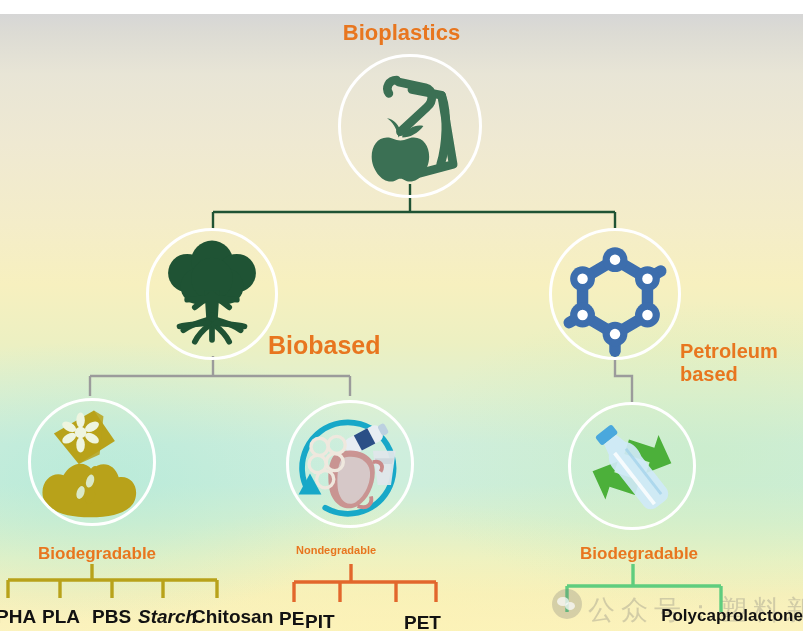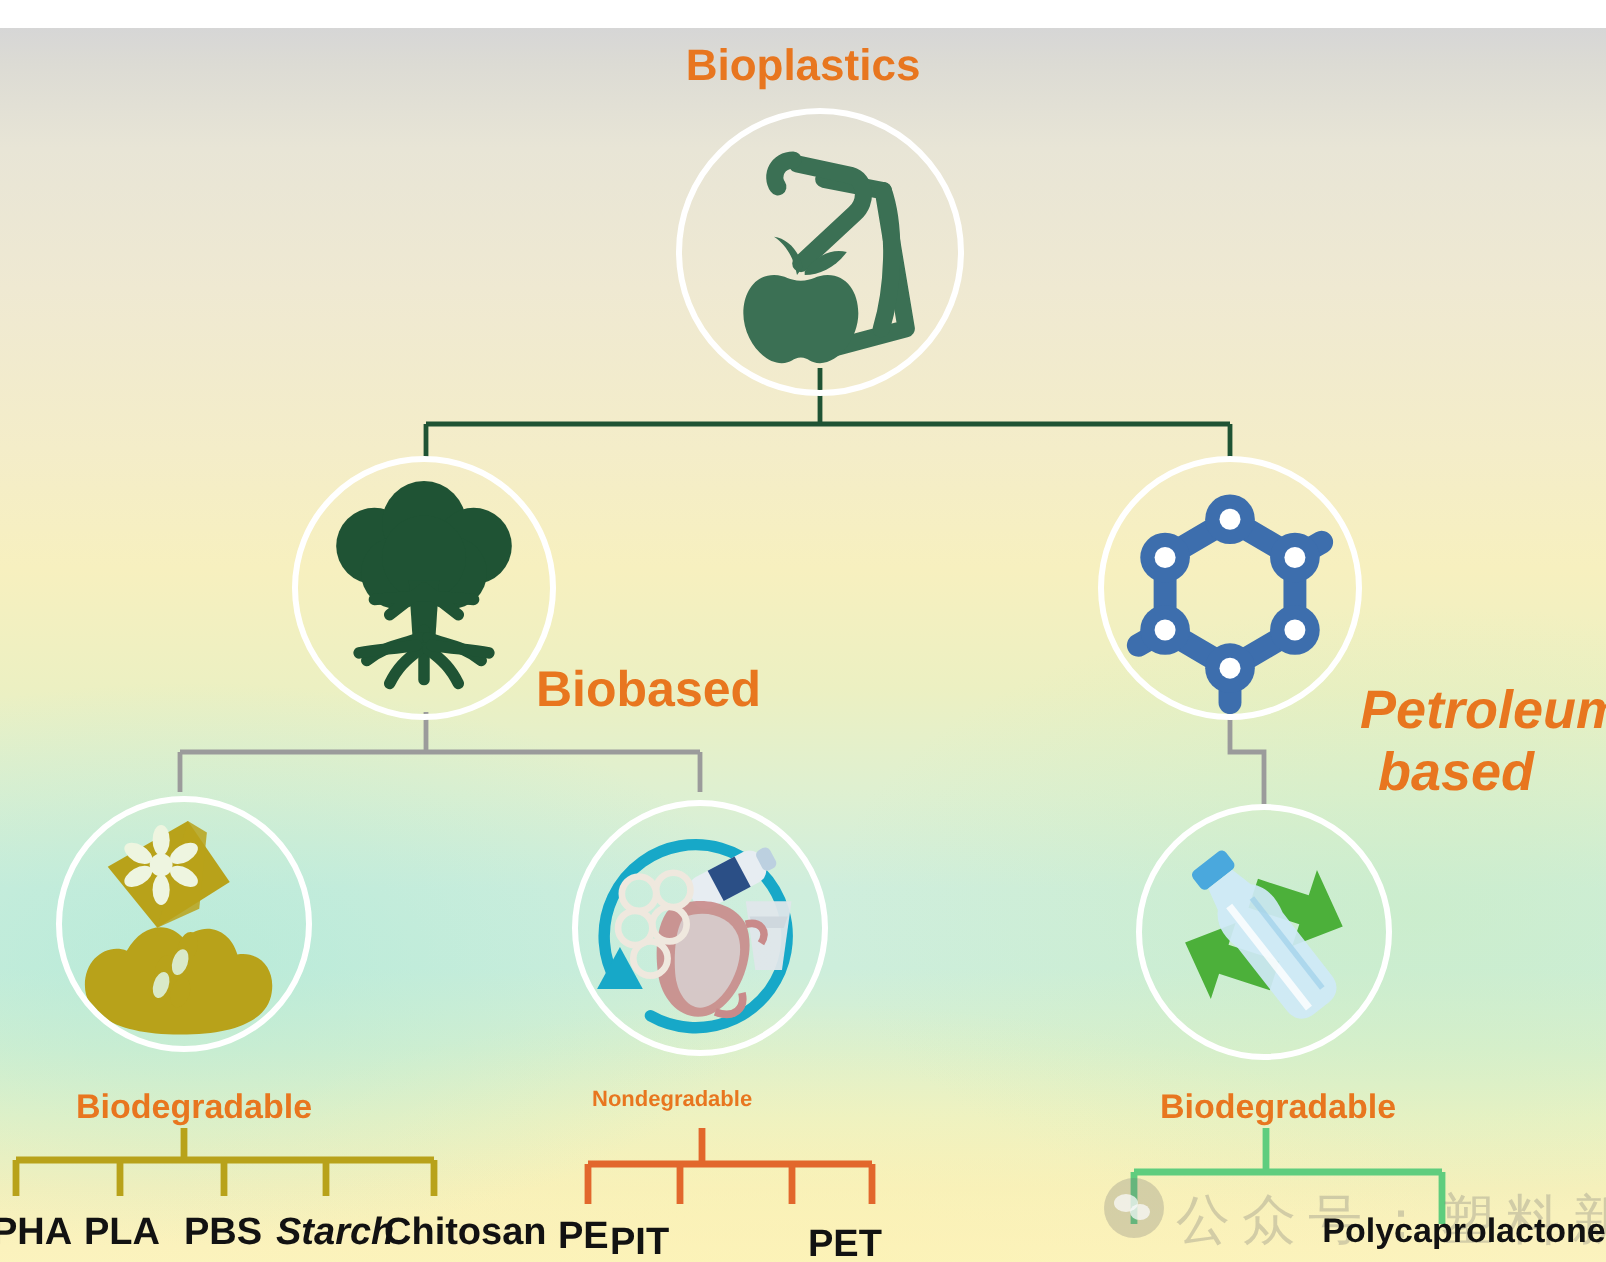--- a/index.html
+++ b/index.html
@@ -215,21 +215,21 @@
       <g fill="#ffffff">
         <circle cx="66" cy="30" r="5.5"></circle>
           <circle cx="32" cy="50" r="5.5"></circle>
         <circle cx="32" cy="88" r="5.5"></circle>
           <circle cx="66" cy="108" r="5.5"></circle>
         <circle cx="100" cy="88" r="5.5"></circle>
           <circle cx="100" cy="50" r="5.5"></circle>
       </g>
     </svg>
   </div>
-  <div class="lbl lbl-orange" style="left:680px; top:326px; font-size:27px; line-height:1.15; text-align:center; width:96px;font-style:italic;">
+  <div class="lbl lbl-orange" style="left:680px; top:326px; font-size:20px; line-height:1.15; width:96px;">
     <span>Petroleum</span><br>
     <span>based</span>
   </div>
 
   <div class="node-circle" style="left:28px; top:384px; width:128px; height:128px;">
     <svg width="128" height="128" viewBox="0 0 128 128">
       <g fill="#b8a21a">
         <path d="M24,34 L66,10 L88,42 L50,66 Z"></path>
         <path d="M66,10 L76,16 L72,56 L50,66 Z" opacity="0.85"></path>
         <path d="M12,96 C12,82 24,74 34,78 C42,64 56,62 64,72 C74,62 88,66 92,80 C104,78 112,88 110,100 C108,114 92,122 62,122 C30,122 12,112 12,96 Z"></path>

